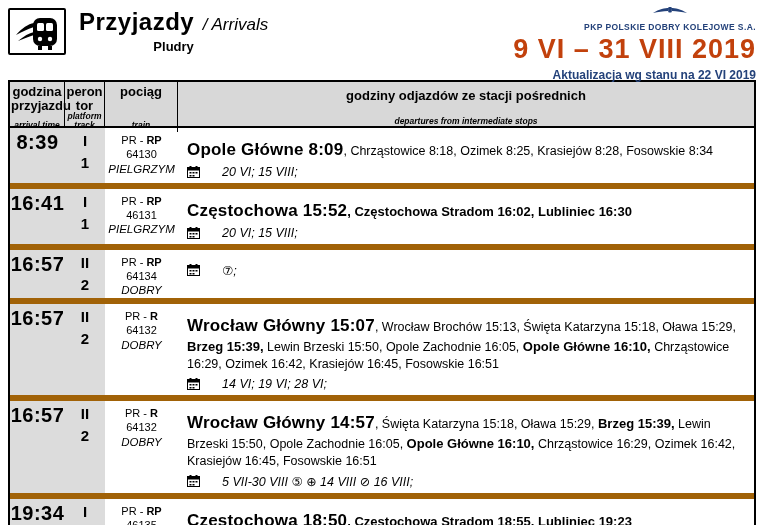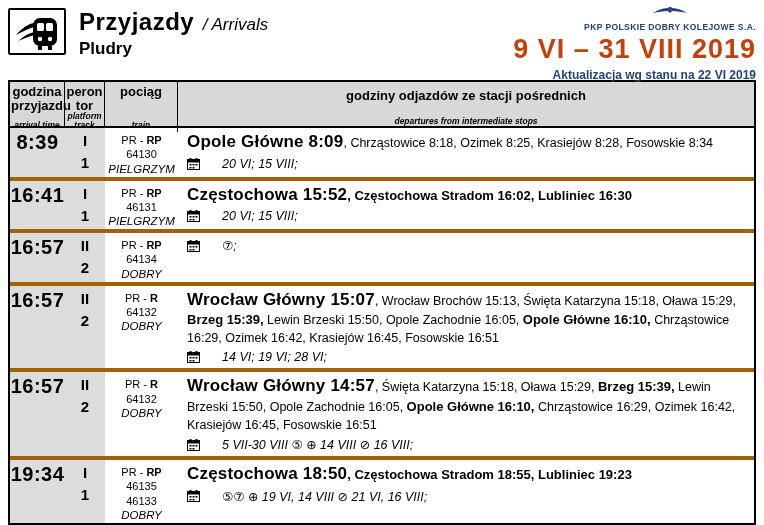--- a/index.html
+++ b/index.html
@@ -15,52 +15,52 @@
   .hdr { position:relative; height:74px; }
   .hdr-left { display:flex; align-items:flex-start; }
   .train-box {
     width:58px; height:47px; border:2px solid #000; border-radius:2px;
     display:flex; align-items:center; justify-content:center; margin-top:2px;
   }
   .titles { margin-left:13px; margin-top:2px; }
   .title-row { white-space:nowrap; }
   .t-pl { font-size:24px; font-weight:bold; letter-spacing:0.5px; }
   .t-en { font-size:17px; font-style:italic; margin-left:4px; }
-  .station { font-size:17px; font-weight:bold; margin-top:3px; }
+  .station { font-size:13px; font-weight:bold; margin-top:3px;text-align:center; }
 
   .hdr-right { position:absolute; top:0; right:0; text-align:right; }
   .brand { display:inline-block; text-align:center; }
   .wings { display:block; line-height:6px; }
   .brand-text { font-size:8.5px; font-weight:bold; color:#24427a; letter-spacing:0.4px; white-space:nowrap; }
   .validity { font-size:27px; font-weight:bold; color:#c2410c; line-height:1.05; margin-top:1px; letter-spacing:1px; white-space:nowrap; }
   .updated { font-size:12px; font-weight:bold; color:#24427a; margin-top:5px; white-space:nowrap; }
 
   
   .ttable { border:2px solid #000; }
   .trow { display:grid; grid-template-columns:55px 40px 73px 1fr; }
   .thead { background:#d8d8d8; border-bottom:2px solid #000; height:46px; }
   .th { border-right:1px solid #000; display:flex; flex-direction:column; justify-content:space-between;
         text-align:center; padding:3px 1px 2px 1px; }
   .th:last-child { border-right:none; }
   .th .pl { font-weight:bold; font-size:13px; line-height:1.05; }
   .th .en { font-weight:bold; font-style:italic; font-size:8.5px; line-height:1.05; }
   .th-wide .pl { margin-top:4px; }
   .th-wide .en { margin-bottom:4px; }
 
-  .drow { border-bottom:4px solid #a16207; min-height:38px; }
+  .drow { border-bottom:6px solid #a16207; min-height:38px; }
   .drow:last-child { border-bottom:none; }
   .cell-time {
     background:#dcdcdc; font-size:20px; font-weight:bold;
     text-align:center; padding-top:3px; letter-spacing:0.5px;
   }
   .cell-plat { background:#dcdcdc; text-align:center; font-weight:bold; font-size:15px; padding-top:4px; }
   .cell-plat .track { margin-top:5px; }
   .cell-train { text-align:center; font-size:11px; padding-top:5px; line-height:1.3; }
   .cell-train .nm { font-style:italic; font-size:11.5px; }
-  .cell-main { padding:2px 6px 4px 9px; }
+  .cell-main { padding:10px 6px 4px 9px; }
   .dest { font-weight:bold; font-size:17px; letter-spacing:0.2px; }
   .stops { font-size:12.5px; line-height:1.4; }
   .stops .b { font-weight:bold; font-size:13px; }
   .noteline { display:flex; align-items:center; gap:22px; margin-top:3px; }
   .noteline .nt { font-style:italic; font-size:12.5px; }
   svg { display:block; }
 </style>
 </head>
 <body>
 

